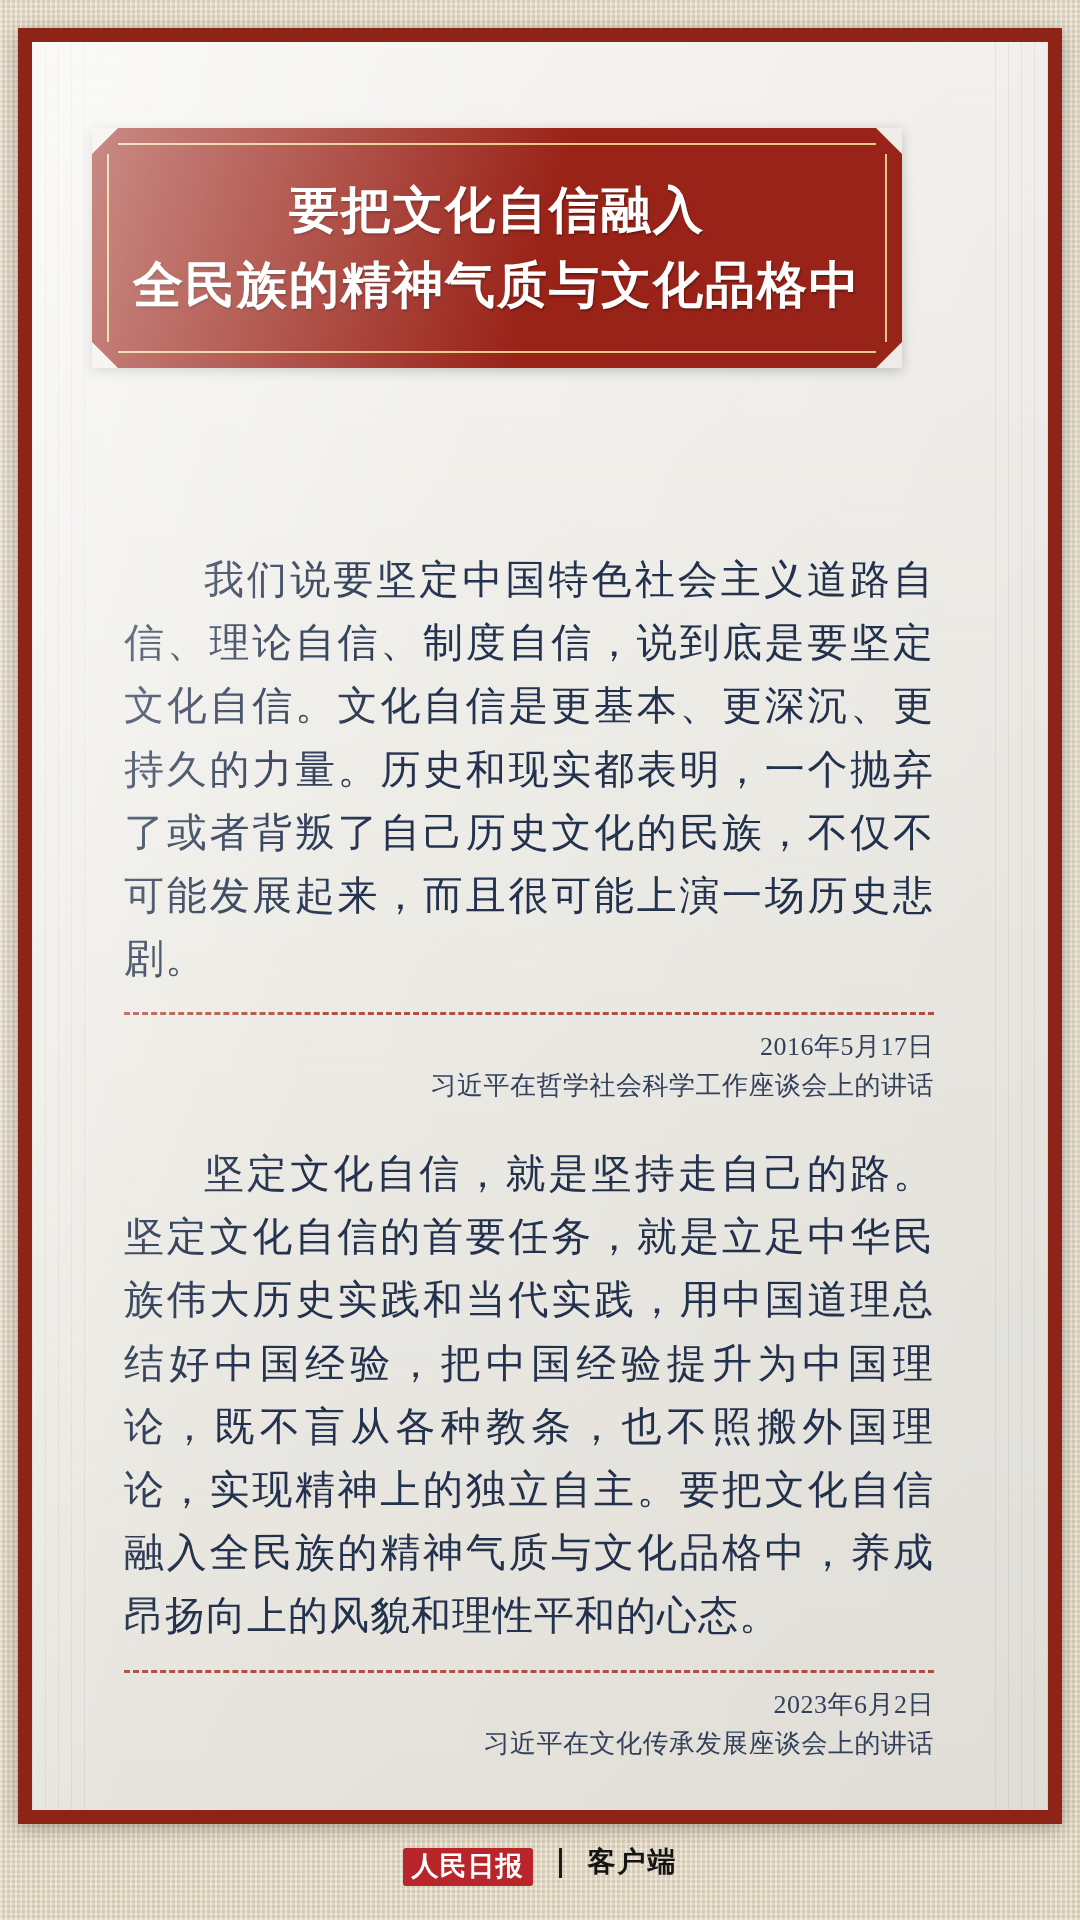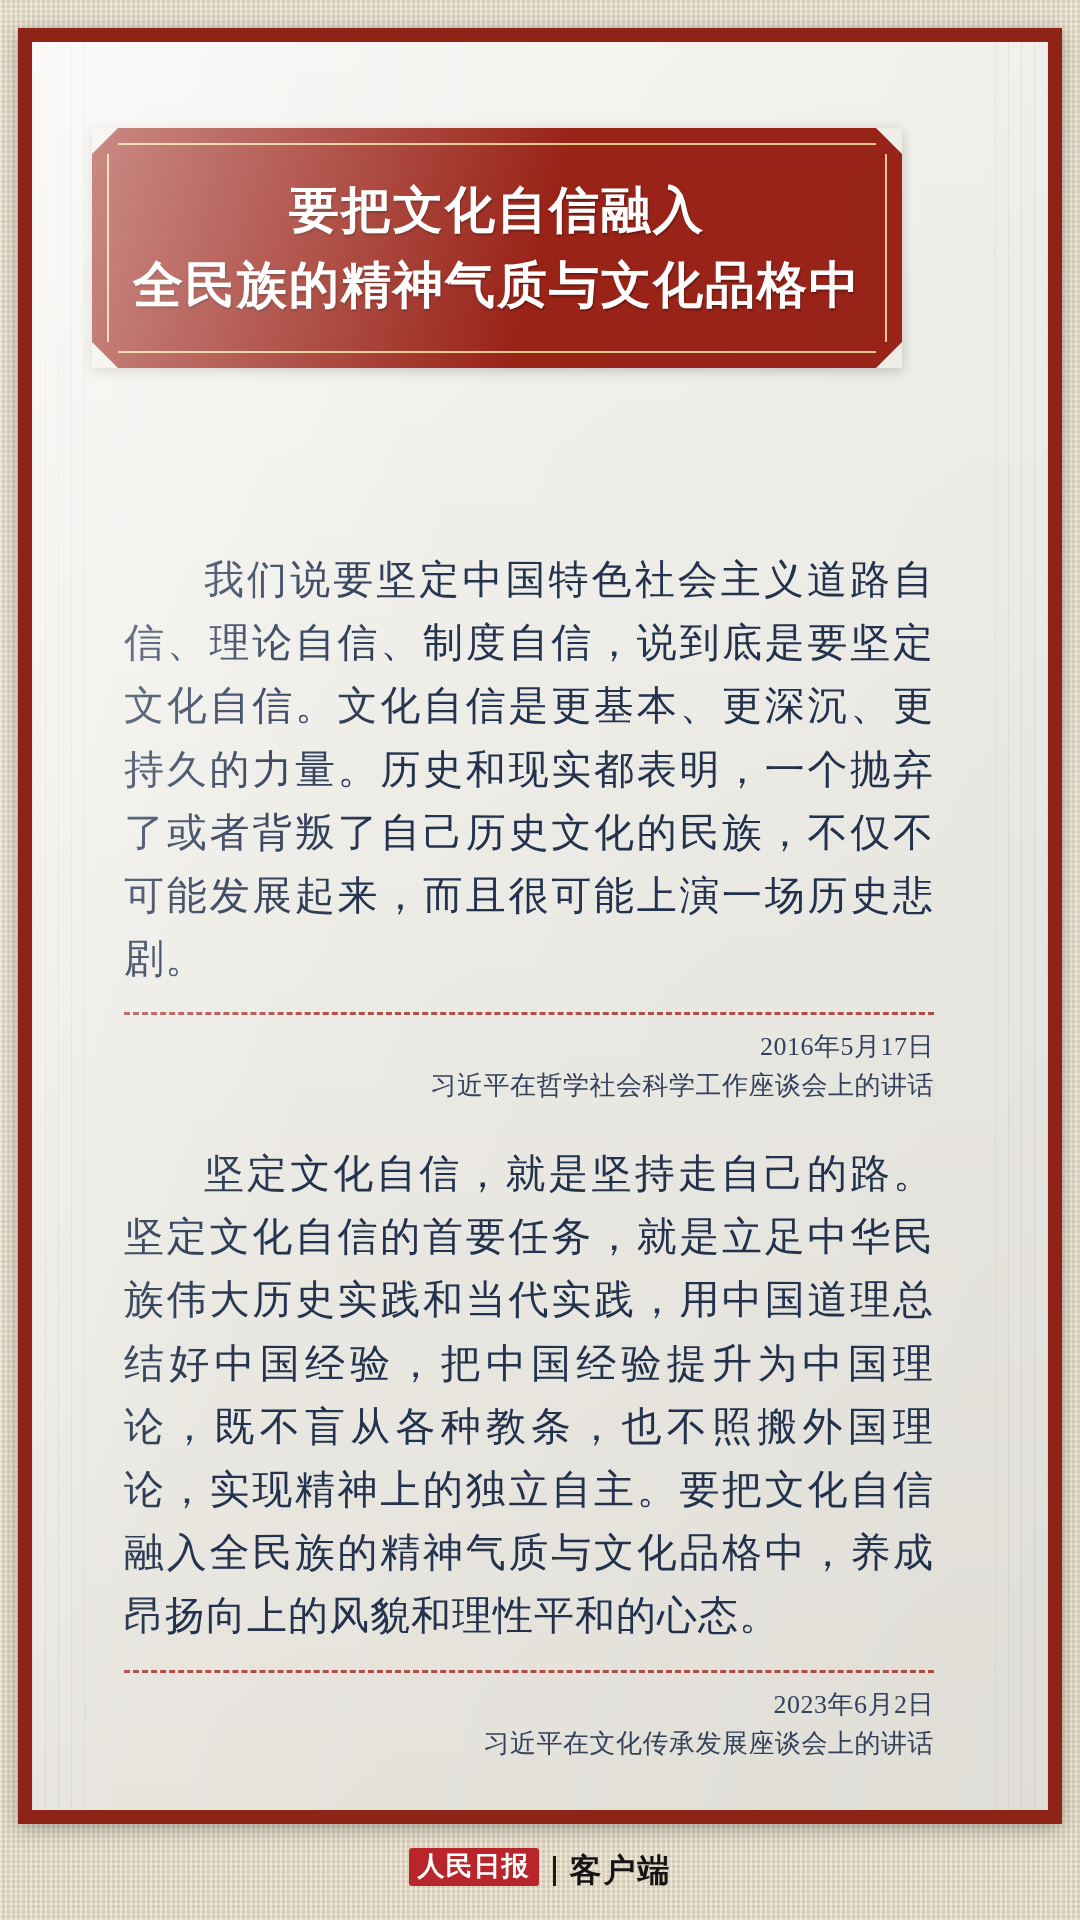--- a/index.html
+++ b/index.html
@@ -183,22 +183,22 @@
     left: 0;
     right: 0;
     bottom: 34px;
     display: flex;
     align-items: center;
     justify-content: center;
     gap: 0px;
   }
   .logo-mark {
     display: inline-flex;
-    align-items: flex-end;
-    gap: 4px;
+    align-items: flex-start;
+    gap: 16px;
   }
   .logo-badge {
     background: #b8252a;
     color: #fff;
     font-family: "Liberation Sans", "DejaVu Sans", sans-serif;
     font-weight: bold;
     font-size: 27px;
     letter-spacing: 1px;
     padding: 5px 9px 6px 9px;
     border-radius: 3px;
@@ -207,21 +207,21 @@
   .logo-sep {
     width: 3px;
     height: 30px;
     background: #1b1b1b;
     margin: 0 10px;
   }
   .logo-name {
     color: #141414;
     font-family: "Liberation Sans", "DejaVu Sans", sans-serif;
     font-weight: bold;
-    font-size: 32px;
+    font-size: 28px;
     letter-spacing: 2px;
     line-height: 1;
   }
 </style>
 </head>
 <body>
 
 <div class="bg-canvas"></div>
 
 <div class="poster-frame">

